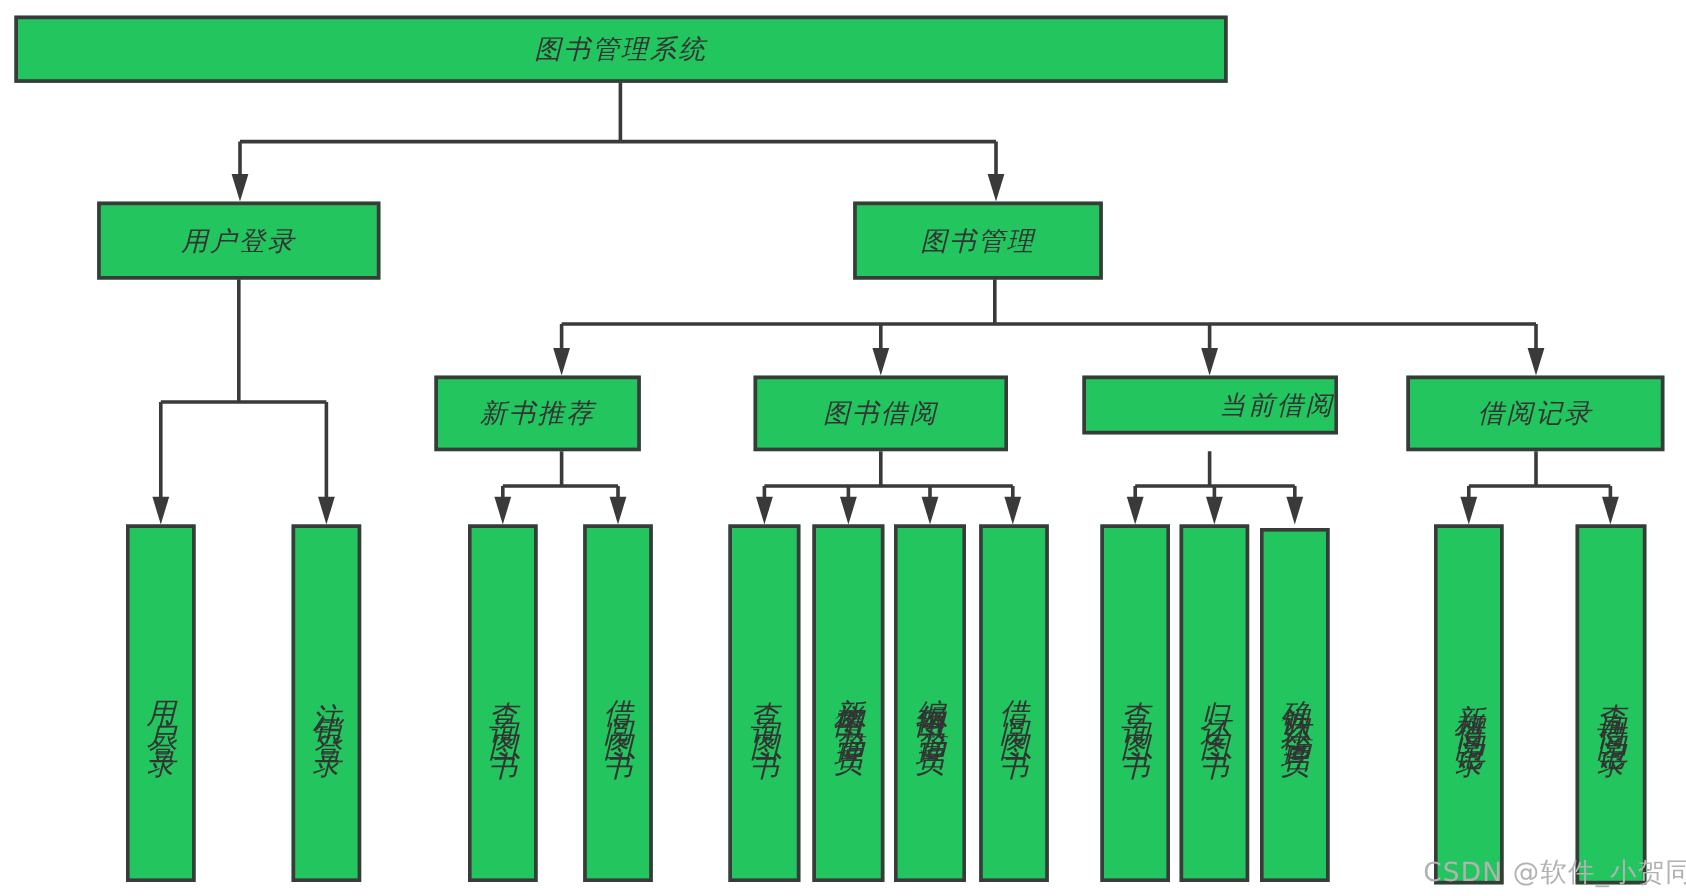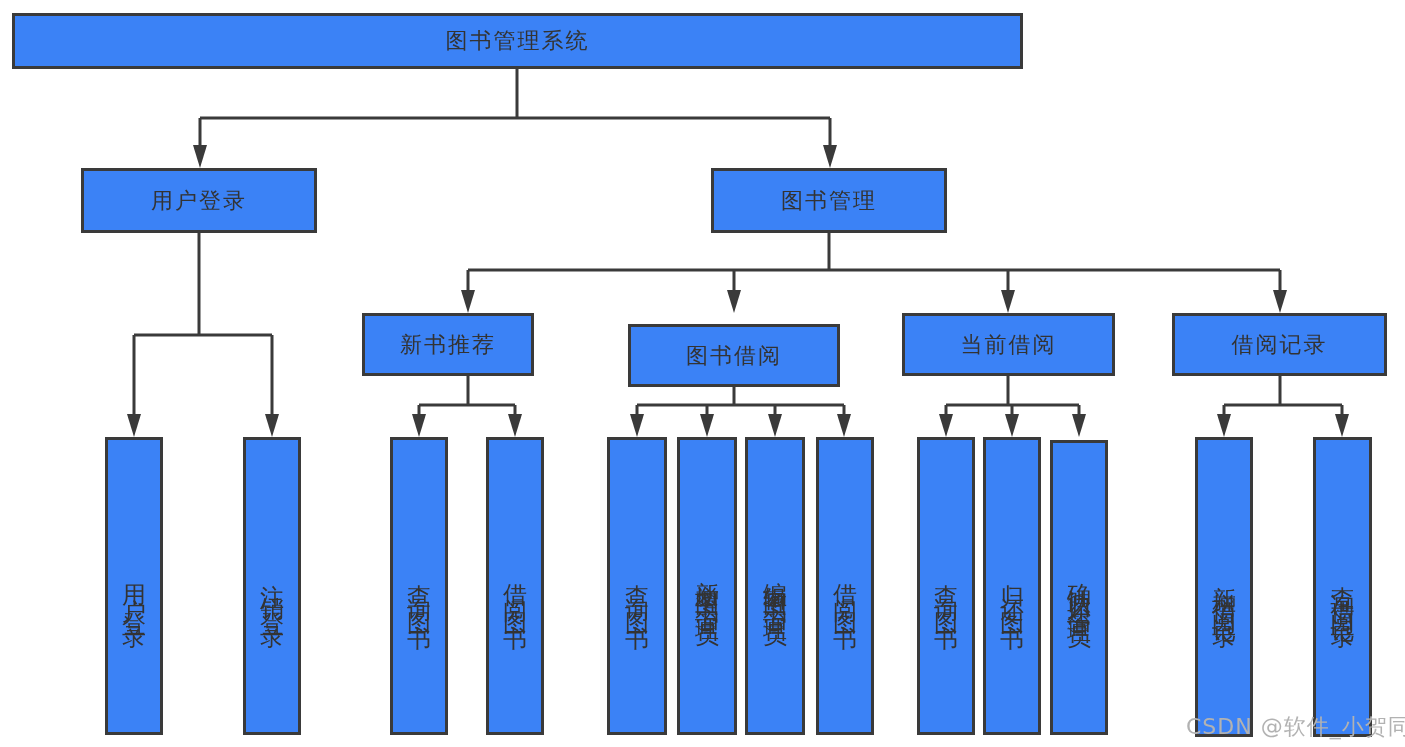--- a/index.html
+++ b/index.html
@@ -8,41 +8,41 @@
     background:#ffffff; overflow:hidden;
     font-family:"DejaVu Sans","Liberation Sans",sans-serif;
     color:#333333;
   }
   .connectors { position:absolute; left:0; top:0; z-index:1; }
   .connectors path { stroke:#3a3a3a; stroke-width:3; fill:none; }
   .connectors polygon { fill:#3a3a3a; stroke:none; }
 
   .node {
     position:absolute; box-sizing:border-box;
-    border:3px solid #3a3a3a; background:#3b82f6;
+    border:3px solid #3a3a3a; background:#22c55e;
     display:flex; align-items:center; justify-content:center;
-    z-index:2; text-align:center;
+    z-index:2; text-align:center;font-style:italic;
   }
   .h-node { font-size:22px; letter-spacing:2px; white-space:nowrap; }
   .v-node  { z-index:2; }
   .v-node span {
     writing-mode:vertical-rl; text-orientation:mixed;
     font-size:24px; line-height:1; display:block;
   }
   .ls4 span { letter-spacing:14px; margin-bottom:-14px; }
   .ls6 span { letter-spacing:8px;  margin-bottom:-8px; }
   .ls9 span { letter-spacing:6px;  margin-bottom:-6px; }
 
   
   .n-root   { left:12px;   top:13px;  width:1011px; height:56px; }
   .n-login  { left:81px;   top:168px; width:236px;  height:65px; }
-  .n-mgmt   { left:711px;  top:168px; width:236px;  height:65px; }
+  .n-mgmt   { left:711px;  top:168px; width:208px;  height:65px; }
   .n-newrec { left:362px;  top:313px; width:172px;  height:63px; }
-  .n-borrow { left:628px;  top:313px; width:212px;  height:63px;margin-top:11px; }
-  .n-curr   { left:902px;  top:313px; width:213px;  height:63px; }
+  .n-borrow { left:628px;  top:313px; width:212px;  height:63px; }
+  .n-curr   { left:902px;  top:313px; width:213px;  height:49px;justify-content:flex-end; }
   .n-record { left:1172px; top:313px; width:215px;  height:63px; }
 
   .lf { top:437px; height:298px; }
   .lf1  { left:105px;  width:58px; }
   .lf2  { left:243px;  width:58px; }
   .lf3  { left:390px;  width:58px; }
   .lf4  { left:486px;  width:58px; }
   .lf5  { left:607px;  width:60px; }
   .lf6  { left:677px;  width:60px; }
   .lf7  { left:745px;  width:60px; }

